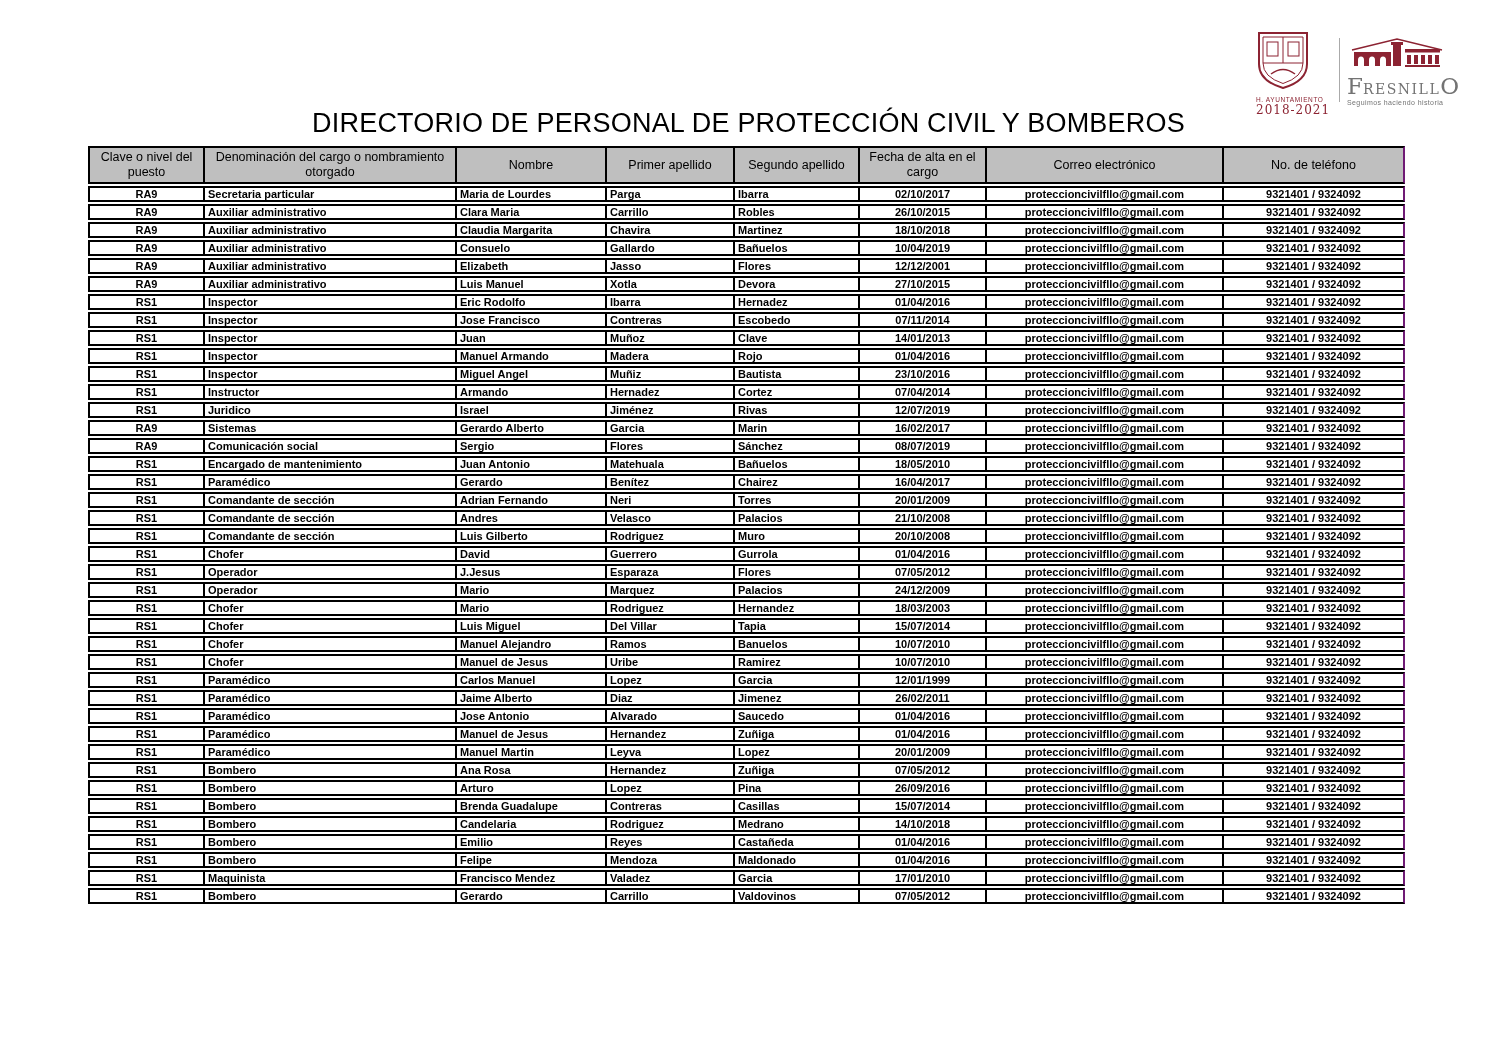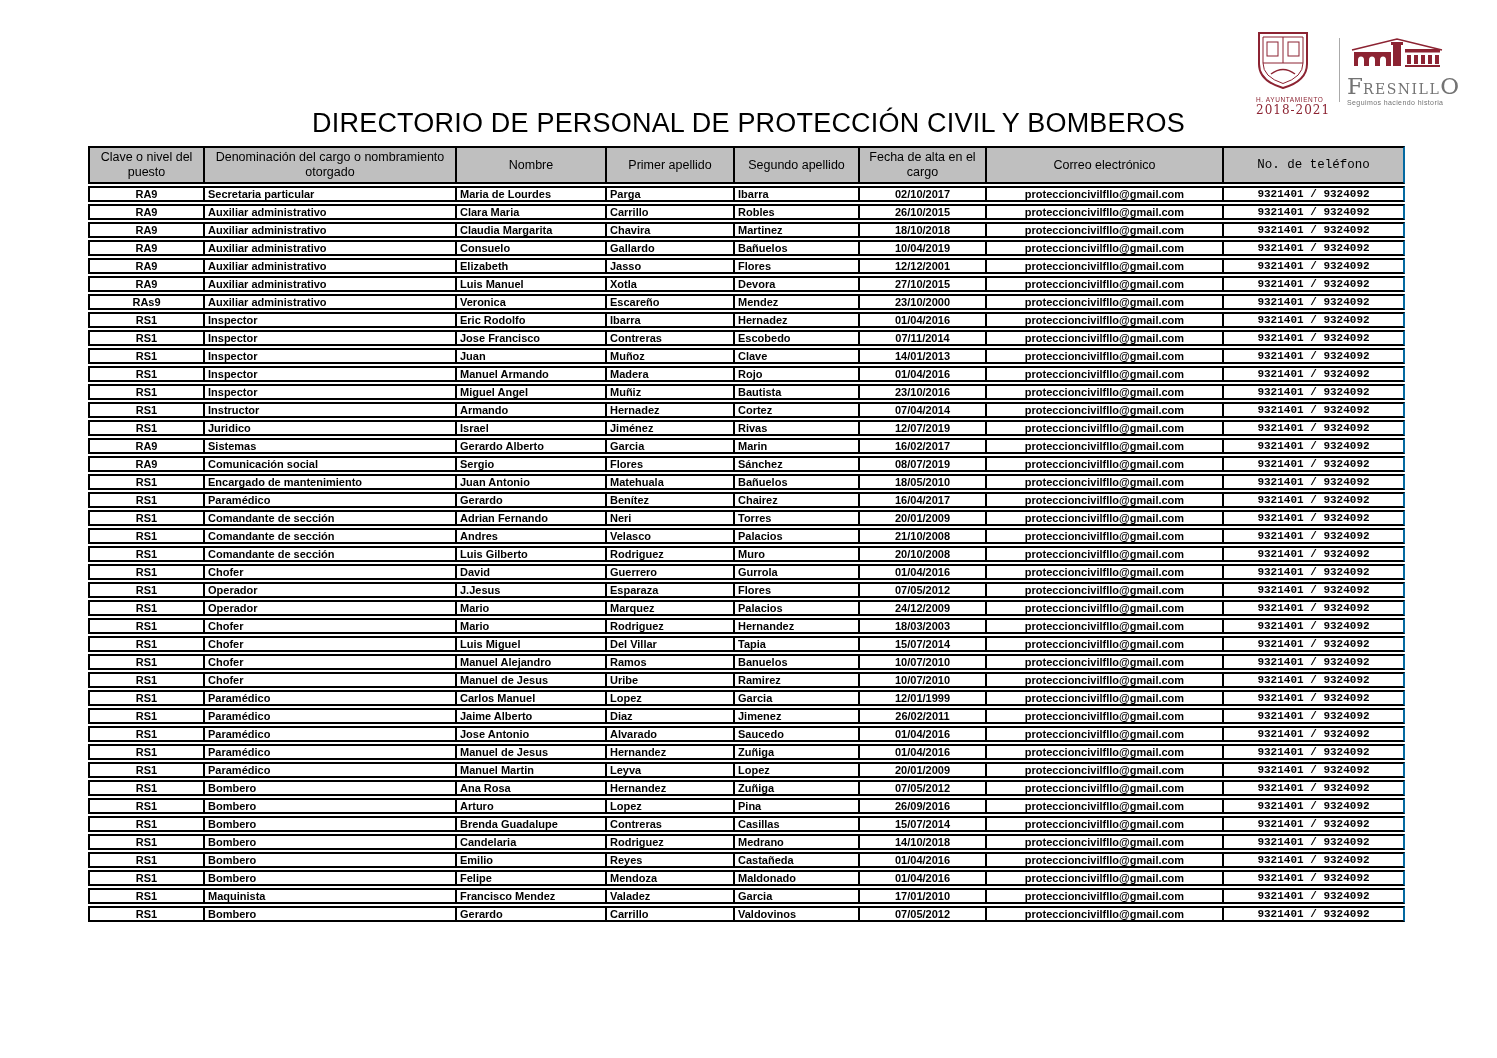--- a/index.html
+++ b/index.html
@@ -24,21 +24,21 @@
   
   .dir-table {
     position:absolute; left:88px; top:144px; width:1317px;
     border-collapse:separate; border-spacing:0 2px; table-layout:fixed;
   }
   .dir-table th, .dir-table td {
     box-sizing:border-box;
     border-top:2px solid #000; border-bottom:2px solid #000; border-left:2px solid #000;
     overflow:hidden;
   }
-  .dir-table th:last-child, .dir-table td:last-child { border-right:2px solid #0369a1;font-family:Liberation Mono, monospace; }
+  .dir-table th:last-child, .dir-table td:last-child { border-right:2px solid #701a75; }
   .dir-table th {
     background:#bfbfbf; font-weight:normal; font-size:12.5px; line-height:1.18;
     text-align:center; vertical-align:middle; height:38px; padding:1px 3px; white-space:normal;
   }
   .dir-table td {
     font-size:11px; font-weight:bold; height:16px; line-height:12px;
     padding:0 3px; white-space:nowrap; vertical-align:middle;
   }
   .dir-table td.al { text-align:left; }
   .dir-table td.ac { text-align:center; }
@@ -165,30 +165,20 @@
           <td class="ac">RA9</td>
           <td class="al">Auxiliar administrativo</td>
           <td class="al">Luis Manuel</td>
           <td class="al">Xotla</td>
           <td class="al">Devora</td>
           <td class="ac">27/10/2015</td>
           <td class="ac">proteccioncivilfllo@gmail.com</td>
           <td class="ac">9321401 / 9324092</td>
         </tr>
         <tr>
-          <td class="ac">RAs9</td>
-          <td class="al">Auxiliar administrativo</td>
-          <td class="al">Veronica</td>
-          <td class="al">Escareño</td>
-          <td class="al">Mendez</td>
-          <td class="ac">23/10/2000</td>
-          <td class="ac">proteccioncivilfllo@gmail.com</td>
-          <td class="ac">9321401 / 9324092</td>
-        </tr>
-        <tr>
           <td class="ac">RS1</td>
           <td class="al">Inspector</td>
           <td class="al">Eric Rodolfo</td>
           <td class="al">Ibarra</td>
           <td class="al">Hernadez</td>
           <td class="ac">01/04/2016</td>
           <td class="ac">proteccioncivilfllo@gmail.com</td>
           <td class="ac">9321401 / 9324092</td>
         </tr>
         <tr>

